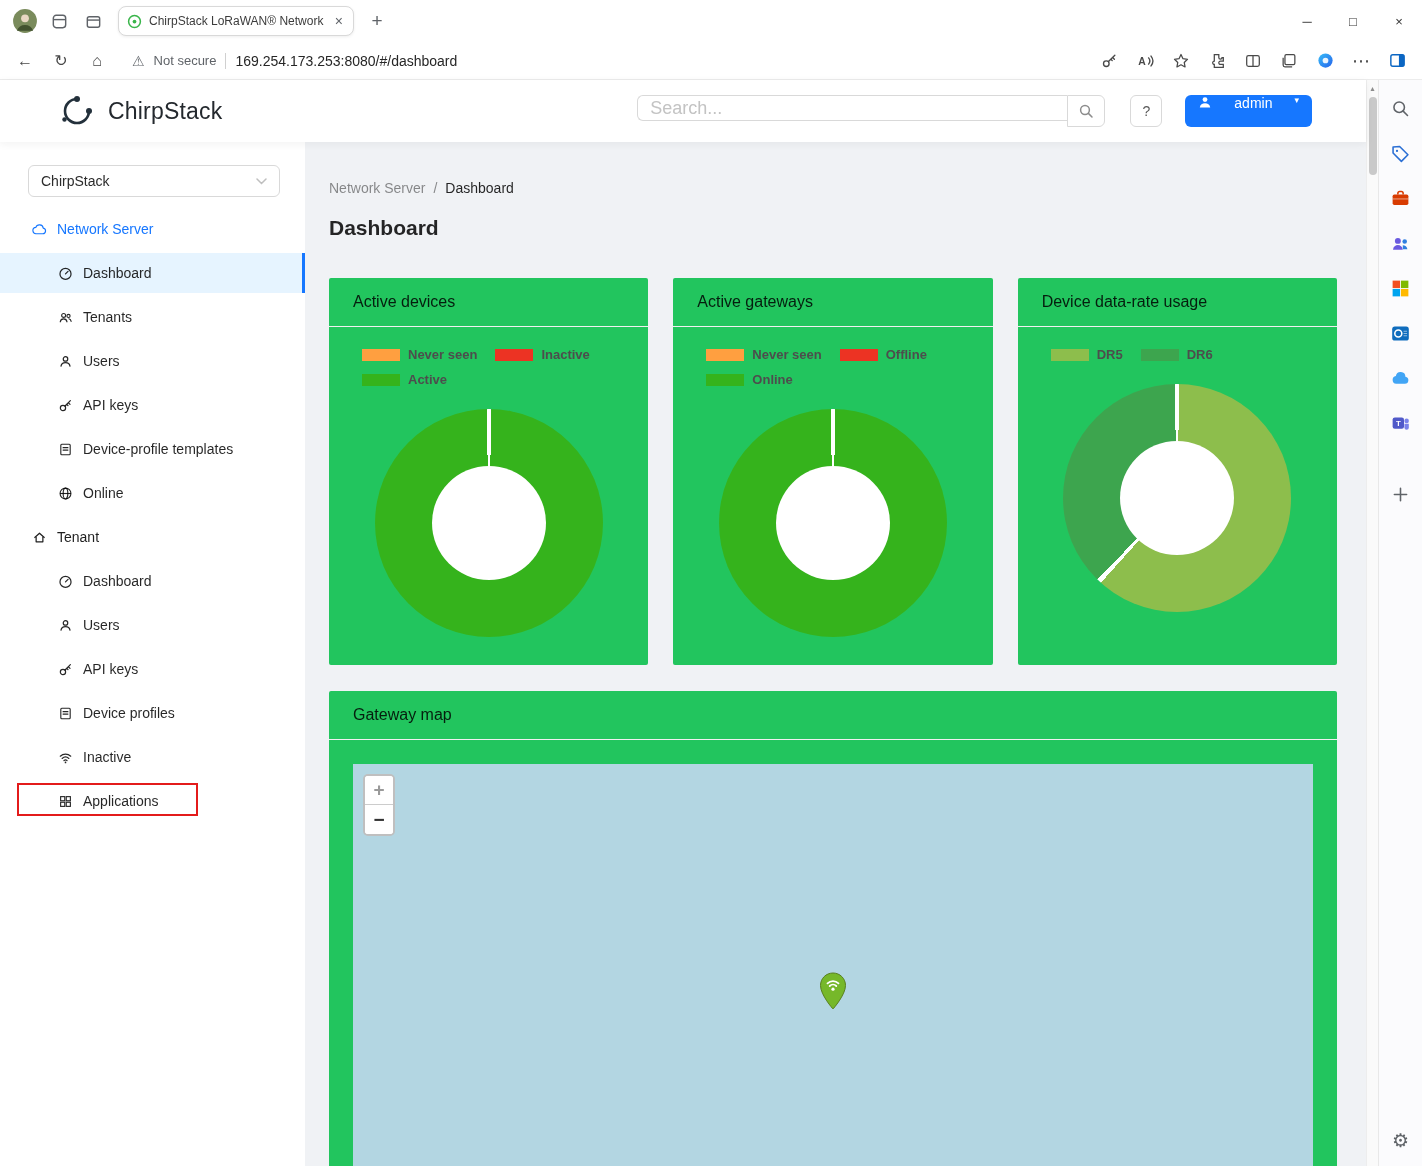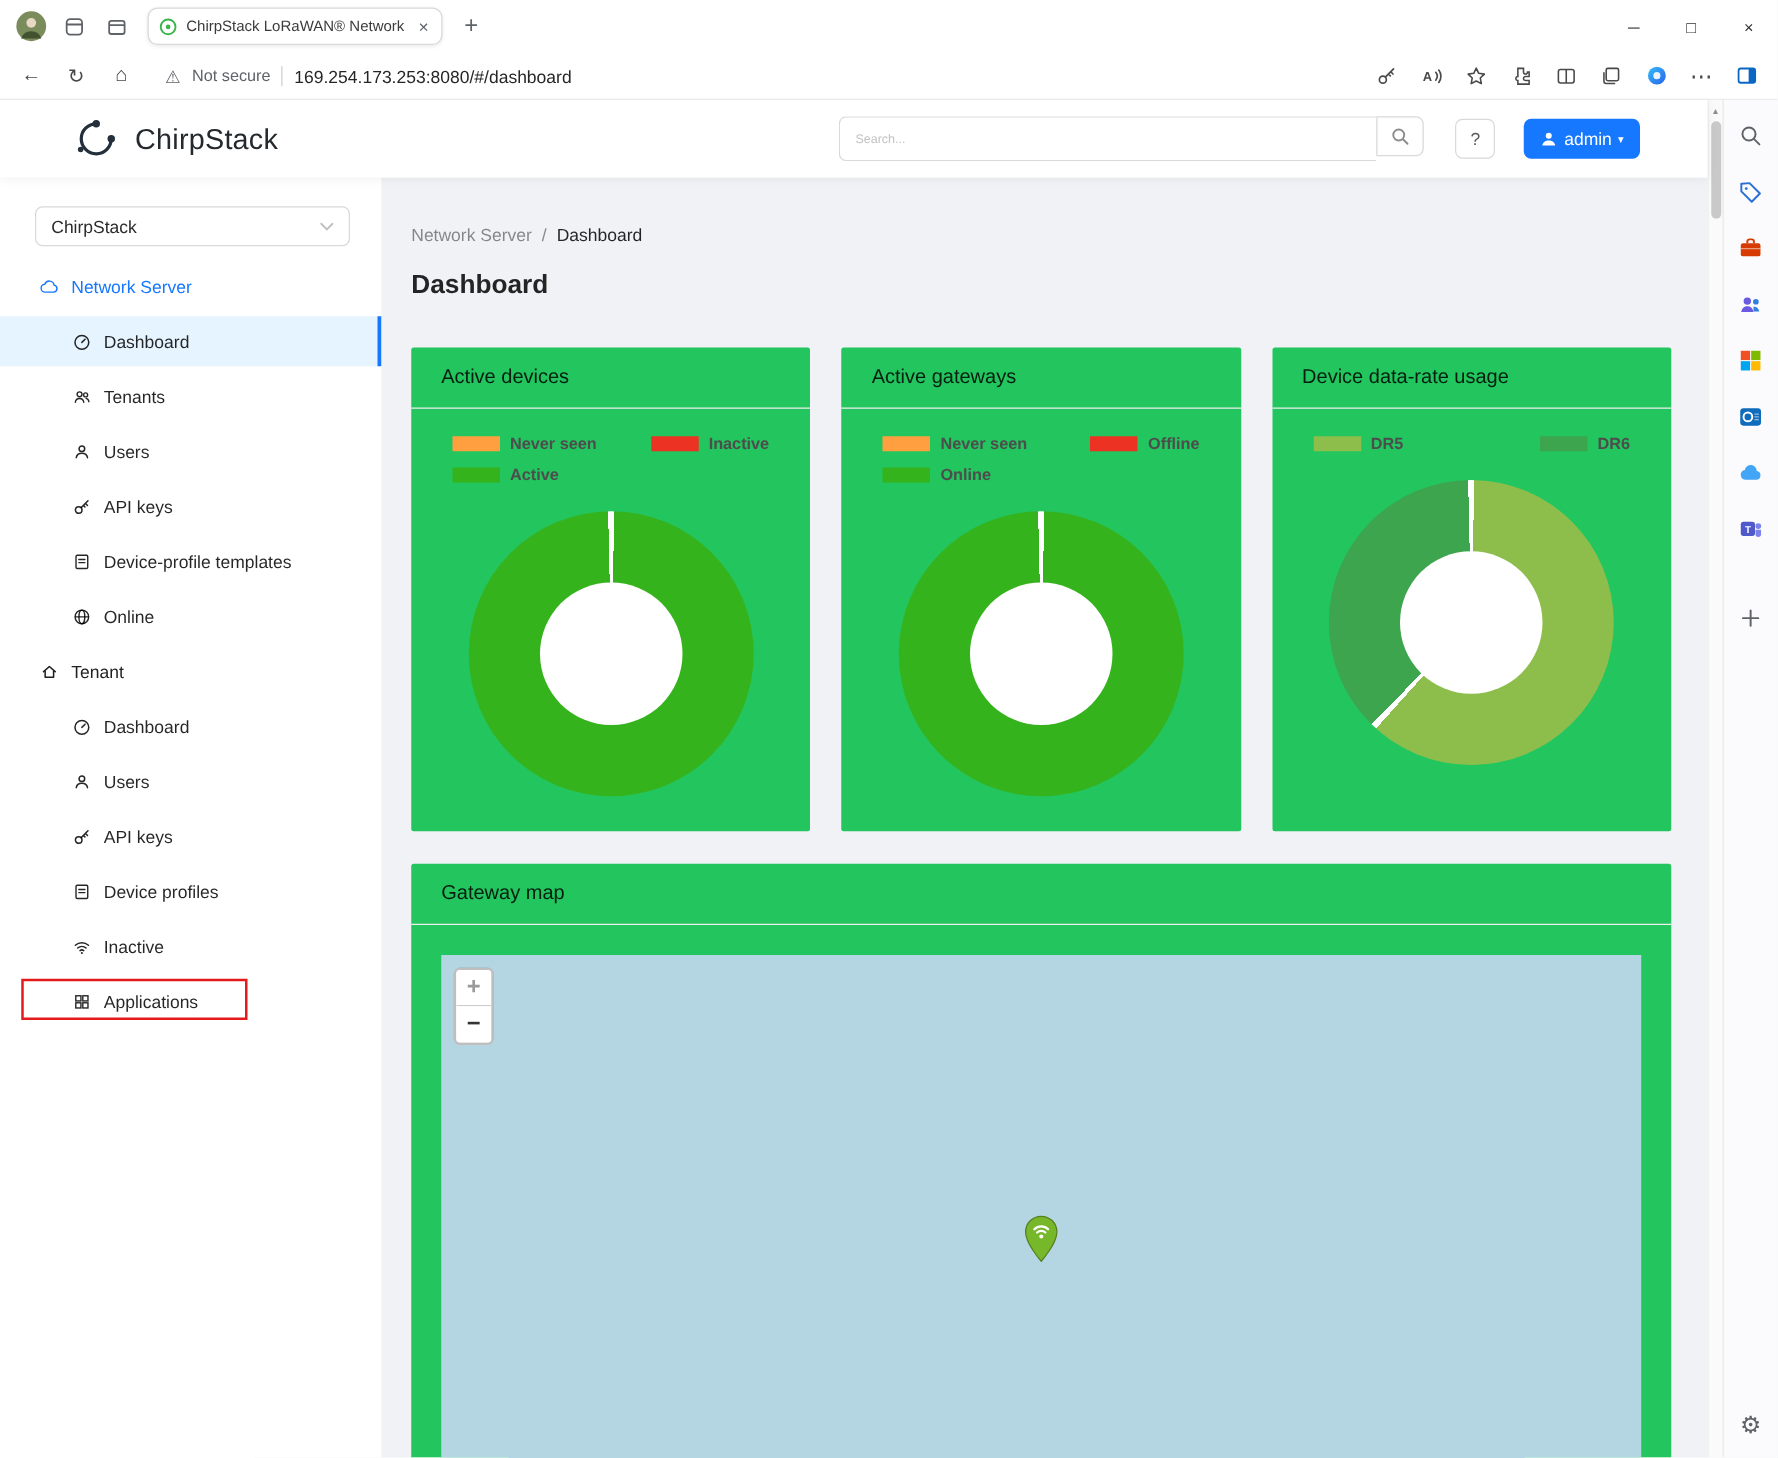--- a/index.html
+++ b/index.html
@@ -41,25 +41,25 @@
   .edge-btn{width:28px;height:28px;display:flex;align-items:center;justify-content:center}
   .edge-btn svg{width:21px;height:21px}
   .edge-add{margin-top:26px}
   .edge-bottom{margin-top:auto;font-size:19px;color:#5f6368}
 
   
   .app-header{height:62px;background:#fff;display:flex;align-items:center;padding:0 54px 0 56px;box-shadow:0 2px 8px rgba(29,35,41,.06);position:relative;z-index:3;flex:0 0 auto}
   .brand{display:flex;align-items:center;gap:10px}
   .brand-text{font-size:23px;color:#24292e;font-weight:500;letter-spacing:.2px}
   .search-wrap{margin-left:auto;display:flex}
-  .search-input{width:430px;height:36px;border:1px solid #d9d9d9;border-right:none;border-radius:6px 0 0 6px;padding:0 12px;font-size:10px;color:#333;outline:none;font-family:inherit}
+  .search-input{width:430px;height:26px;border:1px solid #d9d9d9;border-right:none;border-radius:6px 0 0 6px;padding:0 12px;font-size:18px;color:#333;outline:none;font-family:inherit}
   .search-input::placeholder{color:#c3c3c3}
   .search-btn{width:38px;height:32px;border:1px solid #d9d9d9;border-radius:0 6px 6px 0;background:#fff;display:flex;align-items:center;justify-content:center}
   .help-btn{margin-left:25px;width:32px;height:32px;border:1px solid #d9d9d9;border-radius:6px;background:#fff;font-size:14px;color:#595959}
-  .admin-btn{margin-left:23px;height:32px;padding:0 13px;background:#1677ff;display:flex;align-items:center;gap:5px;border-radius:6px;color:#fff;font-size:14px}
+  .admin-btn{margin-left:23px;height:32px;padding:0 13px;background:#1677ff;display:flex;align-items:flex-start;gap:22px;border-radius:6px;color:#fff;font-size:14px}
   .caret{font-size:9px;color:#fff}
 
   
   .app-body{flex:1;display:flex;min-height:0}
   .sidebar{width:305px;background:#fff;padding-top:23px;position:relative;flex:0 0 auto}
   .org-select{margin-left:28px;width:252px;height:32px;border:1px solid #d9d9d9;border-radius:6px;display:flex;align-items:center;justify-content:space-between;padding:0 12px;font-size:14px;color:#2b2b2b;background:#fff}
   .menu{margin-top:12px}
   .menu-entry{height:40px;margin:4px 0;display:flex;align-items:center;gap:10px;font-size:14px;width:100%;text-align:left}
   .menu-section{padding-left:32px;color:#1f1f1f}
   .menu-section.accent{color:#1677ff}
@@ -71,21 +71,21 @@
   .red-box{position:absolute;left:17px;top:2px;width:181px;height:33px;border:2px solid #e31b1b;pointer-events:none}
 
   .main{flex:1;background:#f0f2f5;padding:38px 29px 0 24px;overflow:hidden;min-width:0}
   .breadcrumb{font-size:14px;color:rgba(0,0,0,.45);display:flex;gap:8px;align-items:center}
   .breadcrumb .bc-current{color:rgba(0,0,0,.85)}
   .page-title{margin-top:20px;font-size:21px;font-weight:700;color:rgba(0,0,0,.85)}
   .cards{margin-top:38px;display:grid;grid-template-columns:repeat(3,1fr);gap:25px}
   .card{background:#22c55e;border-radius:2px}
   .card-head{padding:15px 24px;border-bottom:1px solid #f0f0f0;font-size:16px;font-weight:500;color:rgba(0,0,0,.85)}
   .card-body{padding:20px 24px 28px}
-  .legend{display:flex;flex-wrap:wrap;justify-content:space-between;max-width:272px;margin:0 auto}
+  .legend{display:flex;flex-wrap:wrap;justify-content:flex-start;max-width:272px;margin:0 auto}
   .legend-item{display:flex;align-items:center;margin:0 9px 10px;font-size:13px;color:#4d4d4d;font-weight:700}
   .swatch{width:38px;height:12px;display:inline-block;margin-right:8px}
   .donut{width:228px;height:228px;border-radius:50%;margin:12px auto 0;position:relative}
   .donut::after{content:"";position:absolute;inset:57px;background:#fff;border-radius:50%}
 
   .map-card{margin-top:26px}
   .map-body{padding:24px}
   .map{height:470px;background:#b3d6e2;position:relative;overflow:hidden}
   .zoom-ctl{position:absolute;top:10px;left:10px;width:32px;border:2px solid rgba(0,0,0,.25);border-radius:5px;overflow:hidden;background:#fff}
   .zoom-btn{width:100%;height:29px;background:#fff;font-size:19px;font-weight:bold;display:flex;align-items:center;justify-content:center}

